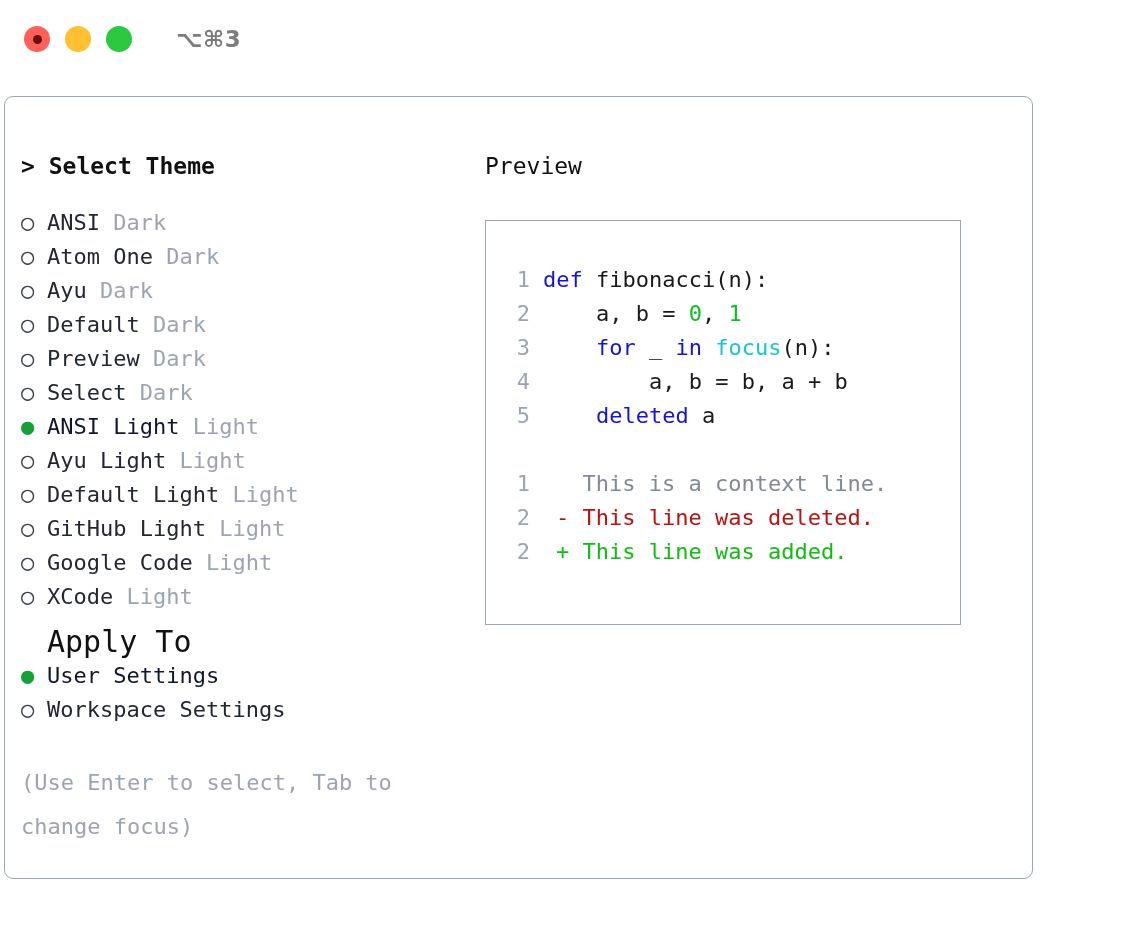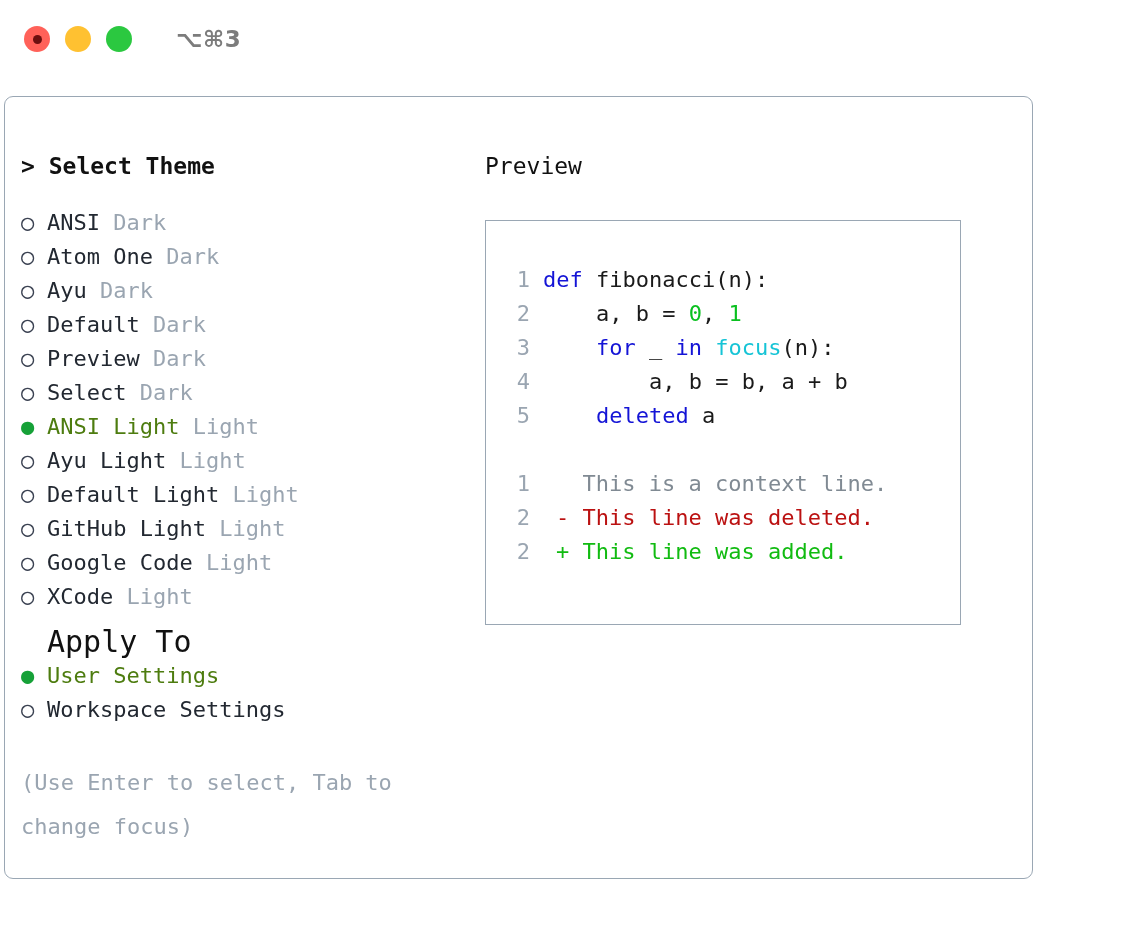--- a/index.html
+++ b/index.html
@@ -117,21 +117,21 @@
   .bullet {
     display: inline-block;
     width: 26px;
     flex: 0 0 26px;
     font-size: 22px;
     line-height: 34px;
     color: #3b4252;
   }
   .bullet.sel { color: #16a138; }
   .opt-label { color: #222831; }
-  .opt.selected .opt-label { color: #4d7c0f; }
+  .opt.selected .opt-label { color: #0f172a; }
   .opt-suffix { color: #9aa5b1; margin-top: 23px; }
 
   .section-gap { height: 34px; }
 
   .apply-head {
     font-size: 30px;
     color: #111111;
     line-height: 34px;
     padding-left: 26px;
     white-space: pre;

